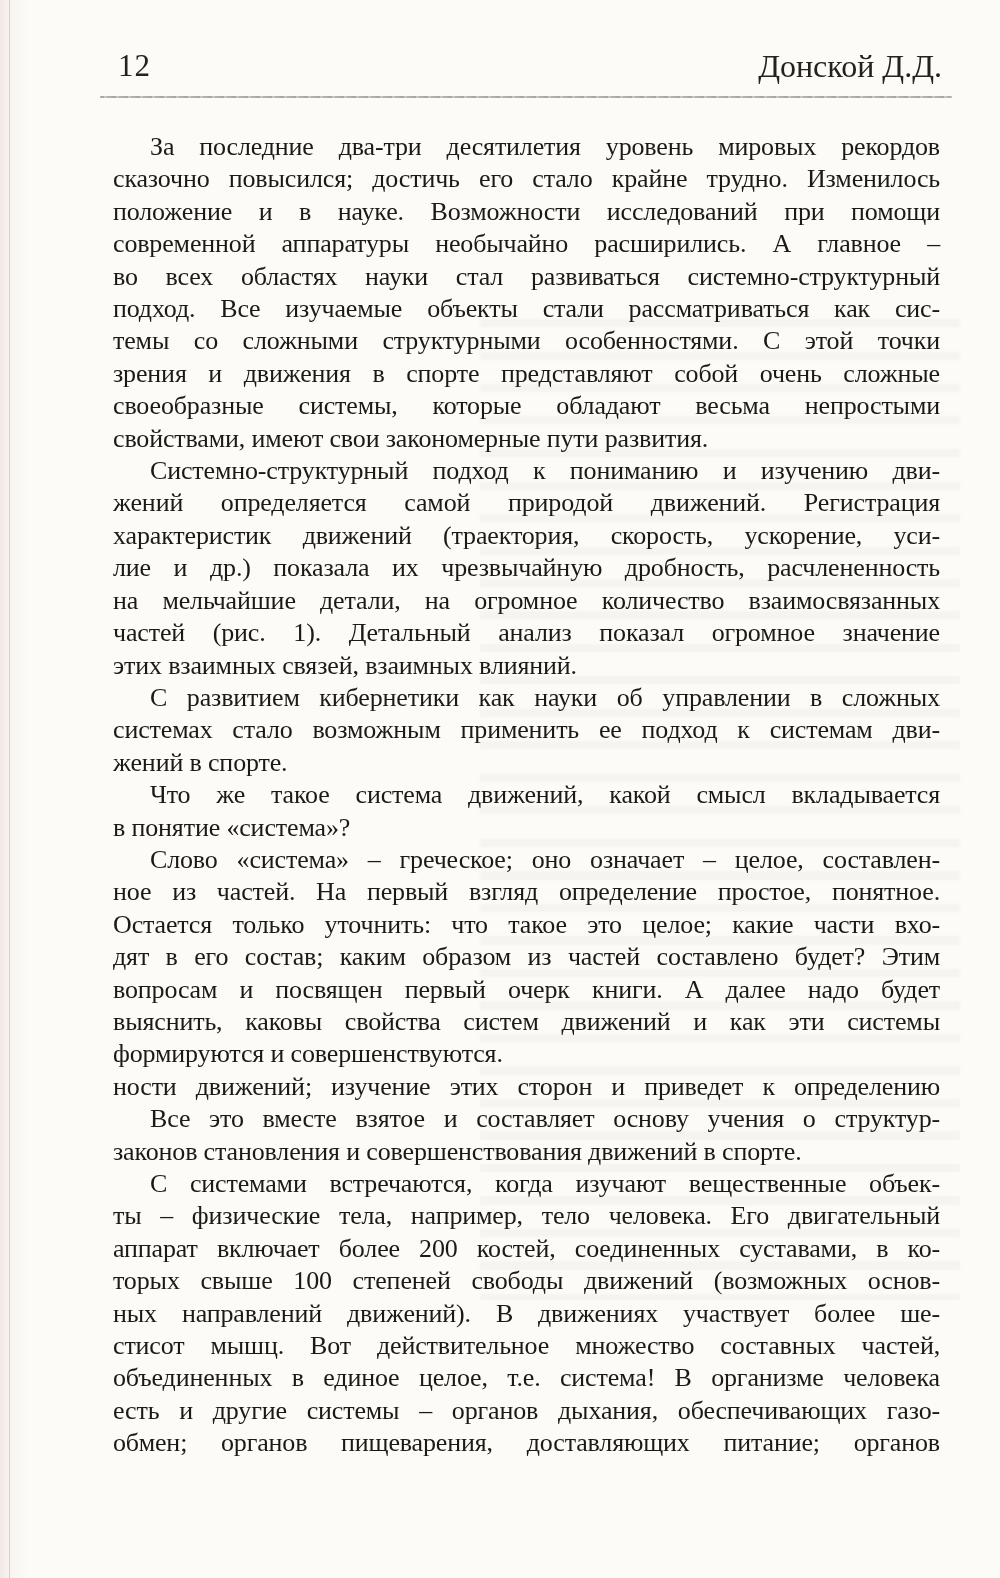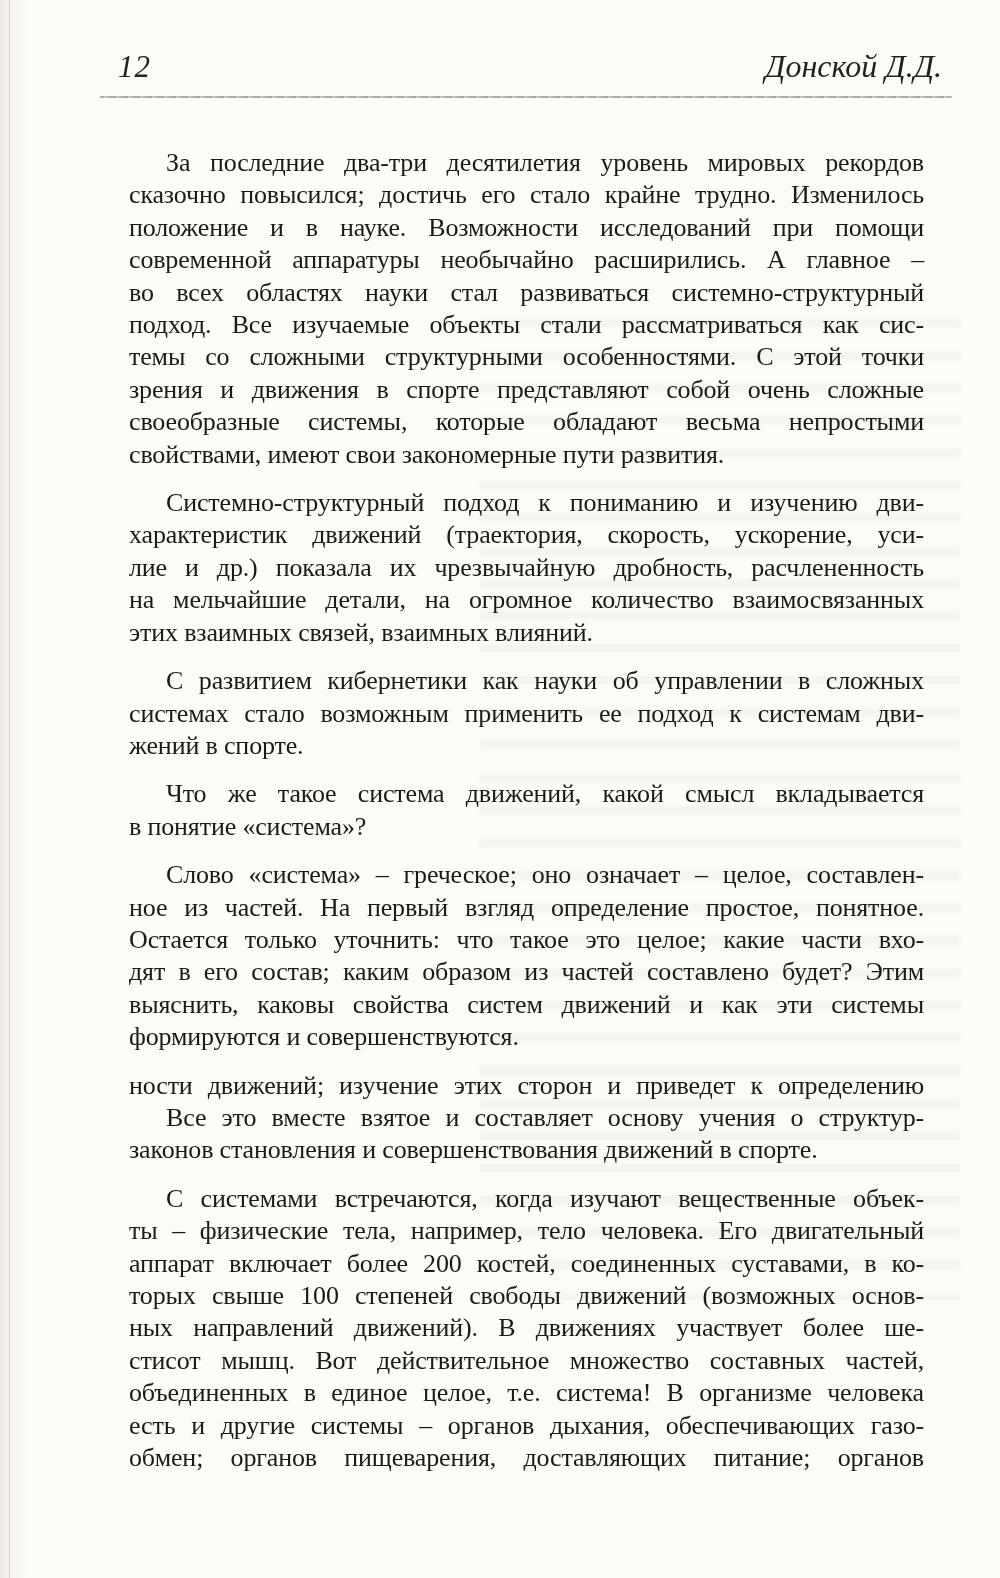--- a/index.html
+++ b/index.html
@@ -24,40 +24,39 @@
     position: absolute; left: 480px; right: 40px; top: 300px; height: 1000px;
     background: repeating-linear-gradient(180deg,
       transparent 0 19px,
       rgba(125, 115, 100, 0.05) 19px 27px,
       transparent 27px 32.5px);
     filter: blur(1.2px);
     pointer-events: none;
   }
   .header {
     position: absolute; left: 118px; right: 58px; top: 48px;
-    display: flex; justify-content: space-between; align-items: center;
-    font-style: italic;
+    display: flex; justify-content: space-between; align-items: flex-start;
     color: #24221f;
   }
   .pagenum { font-size: 31px; letter-spacing: 1px; }
   .running { font-size: 32px; }
   .rule {
     position: absolute; left: 100px; top: 96px; width: 852px; height: 2px;
     background: repeating-linear-gradient(90deg,
       #8f8b84 0 4px, #b8b3ab 4px 7px, #9b968e 7px 12px);
     opacity: 0.75;
     border-radius: 1px;
   }
   .body {
     position: absolute; left: 113px; top: 131px; width: 827px;
     font-size: 26px; line-height: 32.4px;
     color: #1c1a17;
     letter-spacing: -0.15px;
   }
-  .para { margin: 16px; }
+  .para { margin: 0; }
   .line {
     text-align: justify;
     text-align-last: justify;
     white-space: normal;
   }
   .line.first { text-indent: 37px; }
   .line.final { text-align: center; text-align-last: left; }
 </style>
 </head>
 <body>
@@ -80,39 +79,42 @@
         <div class="line">современной аппаратуры необычайно расширились. А главное –</div>
         <div class="line">во всех областях науки стал развиваться системно-структурный</div>
         <div class="line">подход. Все изучаемые объекты стали рассматриваться как сис-</div>
         <div class="line">темы со сложными структурными особенностями. С этой точки</div>
         <div class="line">зрения и движения в спорте представляют собой очень сложные</div>
         <div class="line">своеобразные системы, которые обладают весьма непростыми</div>
         <div class="line final">свойствами, имеют свои закономерные пути развития.</div>
       </div>
       <div class="para">
         <div class="line first">Системно-структурный подход к пониманию и изучению дви-</div>
+        <div class="line">жений определяется самой природой движений. Регистрация</div>
         <div class="line">характеристик движений (траектория, скорость, ускорение, уси-</div>
         <div class="line">лие и др.) показала их чрезвычайную дробность, расчлененность</div>
         <div class="line">на мельчайшие детали, на огромное количество взаимосвязанных</div>
+        <div class="line">частей (рис. 1). Детальный анализ показал огромное значение</div>
         <div class="line final">этих взаимных связей, взаимных влияний.</div>
       </div>
       <div class="para">
         <div class="line first">С развитием кибернетики как науки об управлении в сложных</div>
         <div class="line">системах стало возможным применить ее подход к системам дви-</div>
         <div class="line final">жений в спорте.</div>
       </div>
       <div class="para">
         <div class="line first">Что же такое система движений, какой смысл вкладывается</div>
         <div class="line final">в понятие «система»?</div>
       </div>
       <div class="para">
         <div class="line first">Слово «система» – греческое; оно означает – целое, составлен-</div>
         <div class="line">ное из частей. На первый взгляд определение простое, понятное.</div>
         <div class="line">Остается только уточнить: что такое это целое; какие части вхо-</div>
         <div class="line">дят в его состав; каким образом из частей составлено будет? Этим</div>
+        <div class="line">вопросам и посвящен первый очерк книги. А далее надо будет</div>
         <div class="line">выяснить, каковы свойства систем движений и как эти системы</div>
         <div class="line final">формируются и совершенствуются.</div>
       </div>
       <div class="para">
         <div class="line">ности движений; изучение этих сторон и приведет к определению</div>
         <div class="line first">Все это вместе взятое и составляет основу учения о структур-</div>
         <div class="line final">законов становления и совершенствования движений в спорте.</div>
       </div>
       <div class="para">
         <div class="line first">С системами встречаются, когда изучают вещественные объек-</div>

